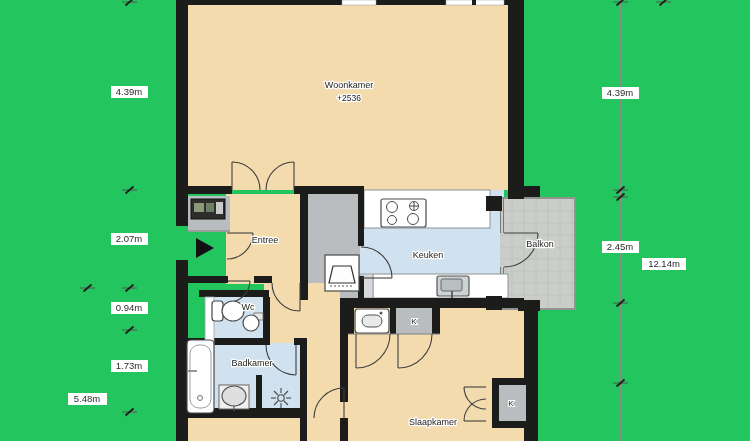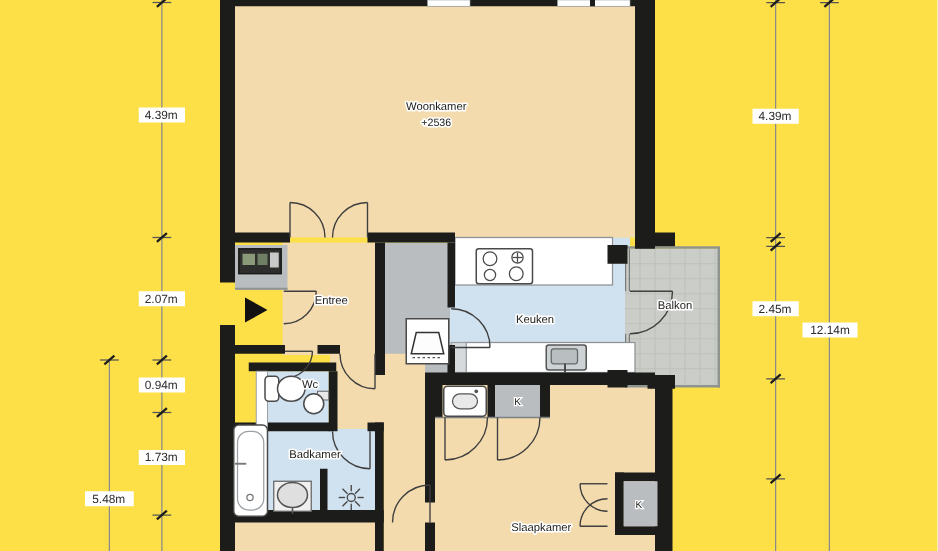--- a/index.html
+++ b/index.html
@@ -1,16 +1,16 @@
 <!DOCTYPE html>
 <html><head>
 <meta charset="utf-8">
 <style>
   html,body{margin:0;padding:0;background:#ffffff;}
-  .stage{position:relative;width:750px;height:441px;background:#fde047;overflow:hidden;
+  .stage{position:relative;width:750px;height:441px;background:#22c55e;overflow:hidden;
          font-family:"Liberation Sans",sans-serif;}
   svg{display:block;}
   svg text{font-family:"Liberation Sans",sans-serif;fill:#1d1d1b;}
   .room-label{font-size:9px;paint-order:stroke;stroke:#ffffff;stroke-width:2.5px;stroke-linejoin:round;}
   .room-sublabel{font-size:8.5px;paint-order:stroke;stroke:#ffffff;stroke-width:2.5px;stroke-linejoin:round;}
   .k-label{font-size:8px;paint-order:stroke;stroke:#ffffff;stroke-width:2px;}
   .dim-label{font-size:9.5px;fill:#2b2b2b;}
   .wall{fill:#1c1c1a;}
   .door{stroke:#3f3f3f;stroke-width:1.1;fill:none;}
   .fixture{stroke:#4a4a4a;stroke-width:1.2;fill:#ffffff;}

